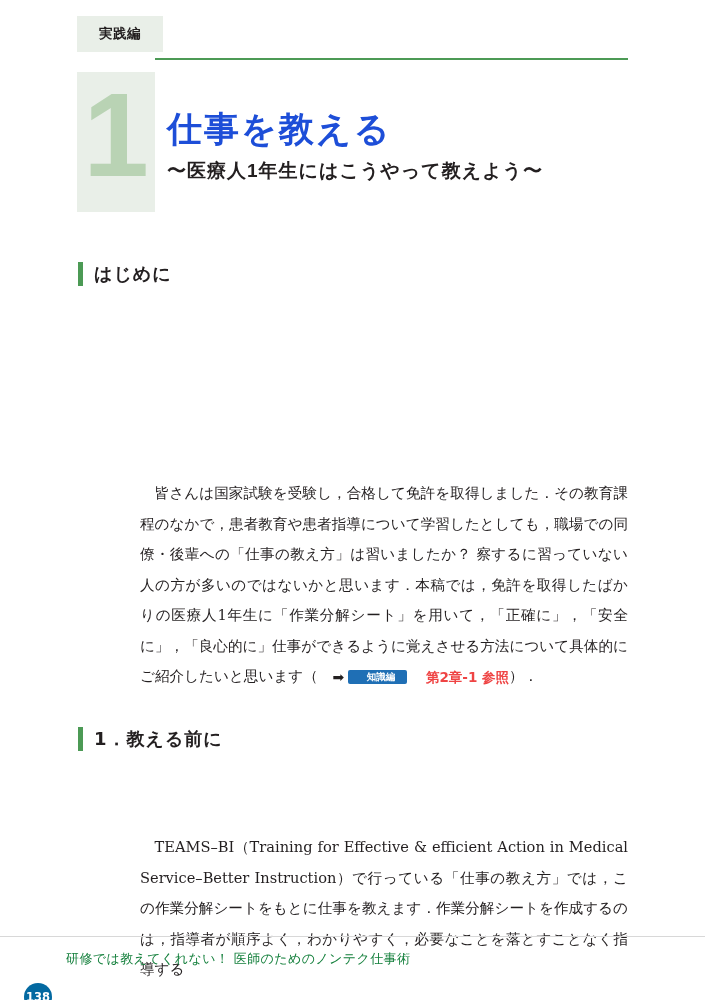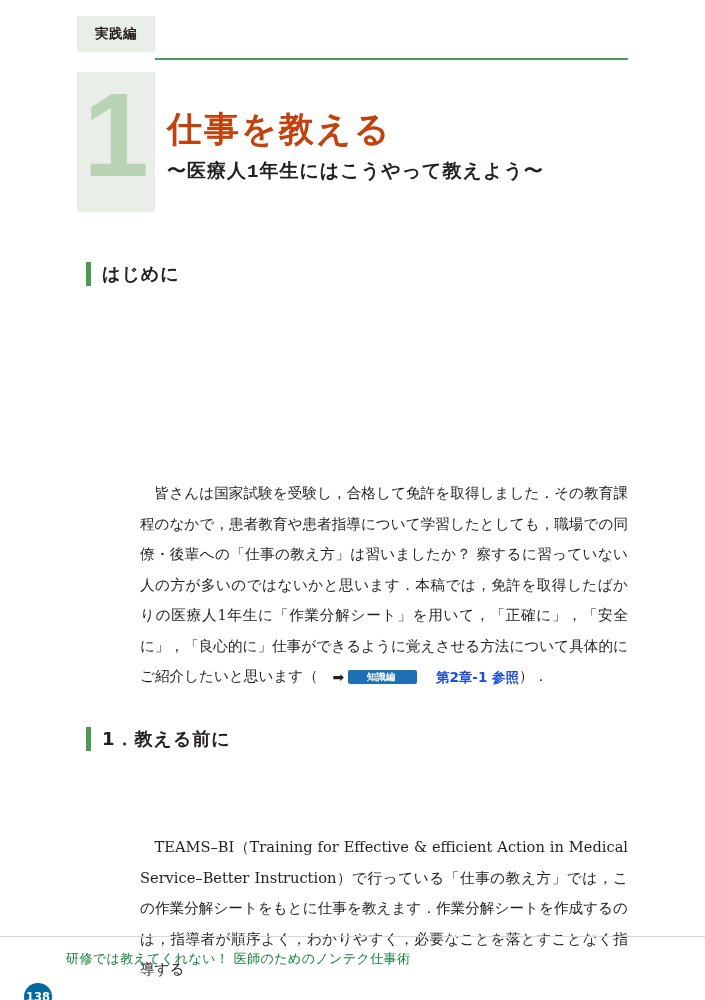--- a/index.html
+++ b/index.html
@@ -21,21 +21,21 @@
     width: 705px;
     height: 1000px;
     box-sizing: border-box;
   }
 
   
   .header-tag {
     position: absolute;
     left: 77px;
     top: 16px;
-    width: 78px;
+    width: 86px;
     height: 36px;
     background: #e9efe8;
     display: flex;
     align-items: center;
     justify-content: center;
   }
   .header-tag span {
     font-family: "DejaVu Sans", sans-serif;
     font-size: 13.5px;
     font-weight: bold;
@@ -81,39 +81,38 @@
 
   
   .title-main {
     position: absolute;
     left: 167px;
     top: 106px;
     font-family: Liberation Serif, serif;
     font-size: 35px;
     font-weight: bold;
     letter-spacing: 2px;
-    color: #c2410c;
+    color: #1d4ed8;
   }
   .title-sub {
     position: absolute;
     left: 167px;
     top: 158px;
-    font-family: Liberation Mono, monospace;
+    font-family: Liberation Sans, sans-serif;
     font-size: 19px;
     font-weight: bold;
     letter-spacing: 1px;
     color: #231f20;
   }
 
   
   .sec-head {
     position: absolute;
     display: flex;
     align-items: center;
-    margin-left: 8px;
   }
   .sec-head .bar {
     width: 5px;
     height: 24px;
     background: #4c9a55;
     margin-right: 11px;
   }
   .sec-head .txt {
     font-family: "DejaVu Sans", sans-serif;
     font-size: 18px;
@@ -169,31 +168,31 @@
     color: #231f20;
     margin: 0 4px 0 0;
   }
   .ref-badge {
     display: inline-block;
     background: #1f6fb5;
     color: #ffffff;
     font-family: "DejaVu Sans", sans-serif;
     font-size: 9.5px;
     font-weight: bold;
-    padding: 2px 22px 2px 4px;
+    padding: 2px 12px 2px 4px;
     border-radius: 2px;
     line-height: 1.05;
     letter-spacing: 0;
   }
   .ref-text {
     font-family: "DejaVu Sans", sans-serif;
     font-size: 13.5px;
     font-weight: bold;
     margin-left: 4px;
-    color: #1d4ed8;
+    color: #ef4444;
   }
 
   
   .footer-rule {
     position: absolute;
     left: 0px;
     top: 936px;
     width: 705px;
     height: 1px;
     background: #d8d8d8;

